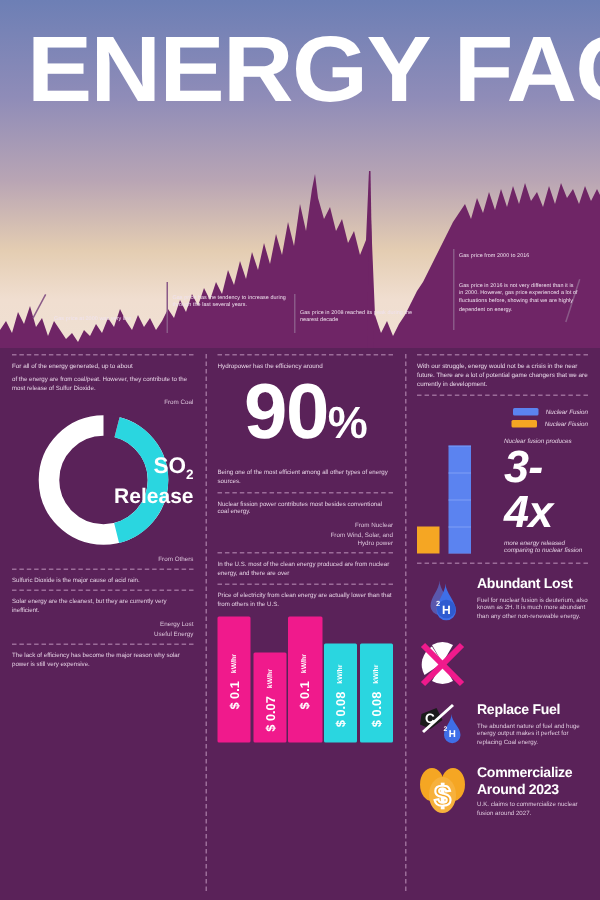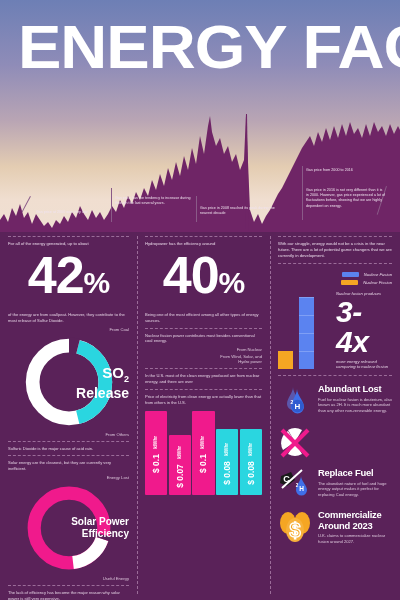--- a/index.html
+++ b/index.html
@@ -113,21 +113,20 @@
     <div class="ann" style="left:200px;top:206px;width:76px;">Gas price in 2008 reached its peak during the nearest decade</div>
     <div class="ann" style="left:306px;top:168px;width:84px;">Gas price from 2000 to 2016</div>
     <div class="ann" style="left:306px;top:188px;width:80px;">Gas price in 2016 is not very different than it is in 2000. However, gas price experienced a lot of fluctuations before, showing that we are highly dependent on energy.</div>
   </div>
 
   <div class="cols">
 
     <div class="col col1">
       <div class="dashtop"></div>
       <div class="lead">For all of the energy generated, up to about</div>
-      <div class="bignum"><span>42</span><span class="pct">%</span></div>
       <div class="body">of the energy are from coal/peat. However, they contribute to the most release of Sulfur Dioxide.</div>
       <div class="caption-r">From Coal</div>
 
       <div class="donutwrap">
         <svg width="96" height="96" viewBox="0 0 42 42">
           <circle cx="21" cy="21" r="15.9" fill="none" stroke="#ffffff" stroke-width="6"></circle>
           <circle cx="21" cy="21" r="15.9" fill="none" stroke="#2ad6e0" stroke-width="6" stroke-dasharray="42 58" stroke-dashoffset="-4" transform="rotate(-90 21 21)"></circle>
           <circle cx="21" cy="21" r="15.9" fill="none" stroke="#5a2259" stroke-width="7" stroke-dasharray="4 96" stroke-dashoffset="0" transform="rotate(-90 21 21)"></circle>
         </svg>
         <div class="donut-label">
@@ -136,41 +135,30 @@
         </div>
       </div>
       <div class="caption-r">From Others</div>
 
       <div class="dashline"></div>
       <div class="body">Sulfuric Dioxide is the major cause of acid rain.</div>
       <div class="dashline"></div>
       <div class="body">Solar energy are the cleanest, but they are currently very inefficient.</div>
       <div class="caption-r">Energy Lost</div>
 
-      <div class="donutwrap">
-        <svg width="92" height="92" viewBox="0 0 42 42">
-          <circle cx="21" cy="21" r="15.9" fill="none" stroke="#f01a8c" stroke-width="6"></circle>
-          <circle cx="21" cy="21" r="15.9" fill="none" stroke="#ffffff" stroke-width="6" stroke-dasharray="18 82" stroke-dashoffset="-30" transform="rotate(-90 21 21)"></circle>
-          <circle cx="21" cy="21" r="15.9" fill="none" stroke="#5a2259" stroke-width="7" stroke-dasharray="2 98" stroke-dashoffset="-28" transform="rotate(-90 21 21)"></circle>
-        </svg>
-        <div class="donut-label">
-          <div class="s1">Solar Power</div>
-          <div class="s1">Efficiency</div>
-        </div>
-      </div>
       <div class="caption-r">Useful Energy</div>
       <div class="dashline"></div>
       <div class="body">The lack of efficiency has become the major reason why solar power is still very expensive.</div>
     </div>
 
     <div class="col col2">
       <div class="vdiv" style="left:0;"></div>
       <div class="dashtop"></div>
       <div class="lead">Hydropower has the efficiency around</div>
-      <div class="bignum"><span>40</span><span class="pct">%</span></div>
+      <div class="bignum"><span>90</span><span class="pct">%</span></div>
       <div class="body">Being one of the most efficient among all other types of energy sources.</div>
       <div class="dashline"></div>
       <div class="body">Nuclear fission power contributes most besides conventional coal energy.</div>
       <div class="caption-r">From Nuclear</div>
 
       <div class="caption-r" style="width:46px;margin-left:auto;">From Wind, Solar, and Hydro power</div>
 
       <div class="dashline"></div>
       <div class="body">In the U.S. most of the clean energy produced are from nuclear energy, and there are over</div>
       <div class="dashline"></div>

